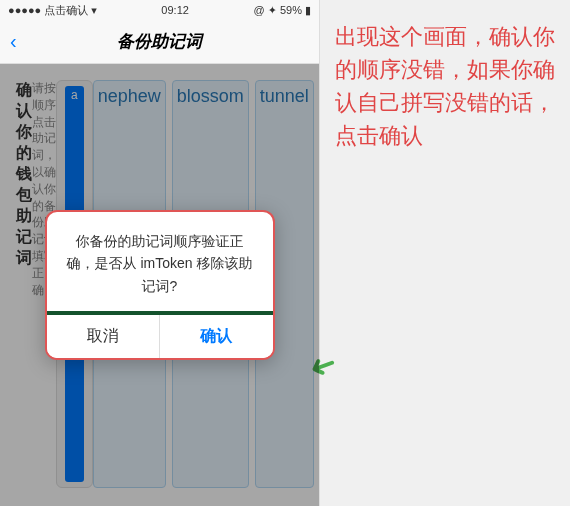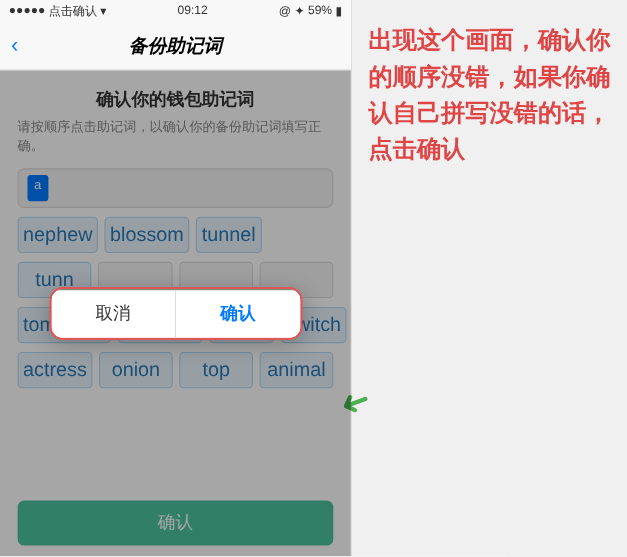--- a/index.html
+++ b/index.html
@@ -61,21 +61,21 @@
       color: #000;
       font-style: italic;
     }
 
     
     .main-content {
       flex: 1;
       background: #fff;
       padding: 16px 16px 10px;
       display: flex;
-      flex-direction: column;
+      flex-direction: row;
       position: relative;
     }
 
     .page-title {
       text-align: center;
       font-size: 16px;
       font-weight: 600;
       color: #333;
       margin-bottom: 6px;
     }
@@ -174,21 +174,21 @@
     }
 
     .dialog-message {
       font-size: 14px;
       color: #333;
       line-height: 1.6;
     }
 
     .dialog-actions {
       display: flex;
-      border-top: 1px solid #14532d;
+      border-top: 4px solid #14532d;
     }
 
     .dialog-btn {
       flex: 1;
       padding: 11px 0;
       border: none;
       background: #fff;
       font-size: 16px;
       cursor: pointer;
       color: #333;
@@ -212,21 +212,21 @@
       display: flex;
       flex-direction: column;
       justify-content: flex-start;
       padding: 20px 10px 10px 15px;
       position: relative;
     }
 
     .annotation-text {
       font-size: 22px;
       color: #e04545;
-      font-weight: bold;
+      font-weight: normal;
       line-height: 1.5;
       writing-mode: horizontal-tb;
     }
 
     
     .green-arrow {
       position: absolute;
       bottom: 120px;
       left: -10px;
       color: #4caf50;
@@ -291,20 +291,23 @@
       <div class="word-chip">actress</div>
       <div class="word-chip">onion</div>
       <div class="word-chip">top</div>
       <div class="word-chip">animal</div>
     </div>
 
     <button class="confirm-btn">确认</button>
 
     <div class="dialog-overlay">
       <div class="dialog-box">
+        <div class="dialog-body">
+          <span class="dialog-message">你备份的助记词顺序验证正确，是否从 imToken 移除该助记词?</span>
+        </div>
         <div class="dialog-actions">
           <button class="dialog-btn cancel">取消</button>
           <button class="dialog-btn confirm">确认</button>
         </div>
       </div>
     </div>
 
   </div>
 </div>
 

